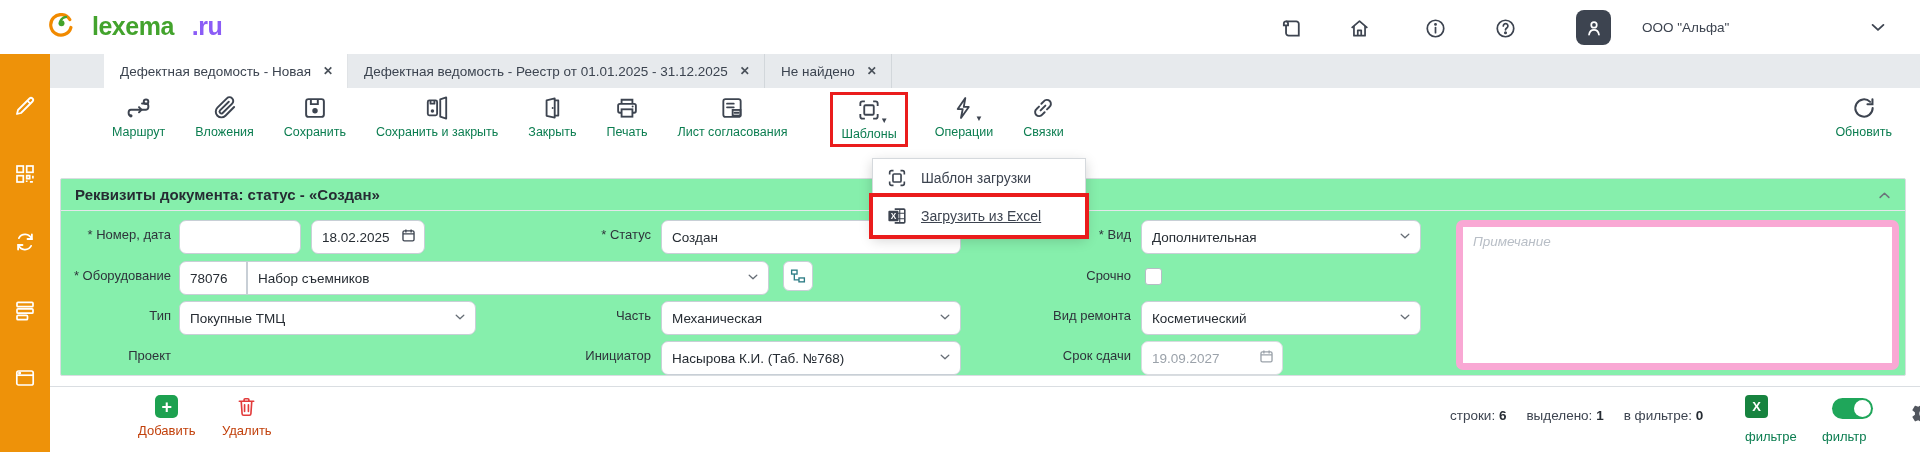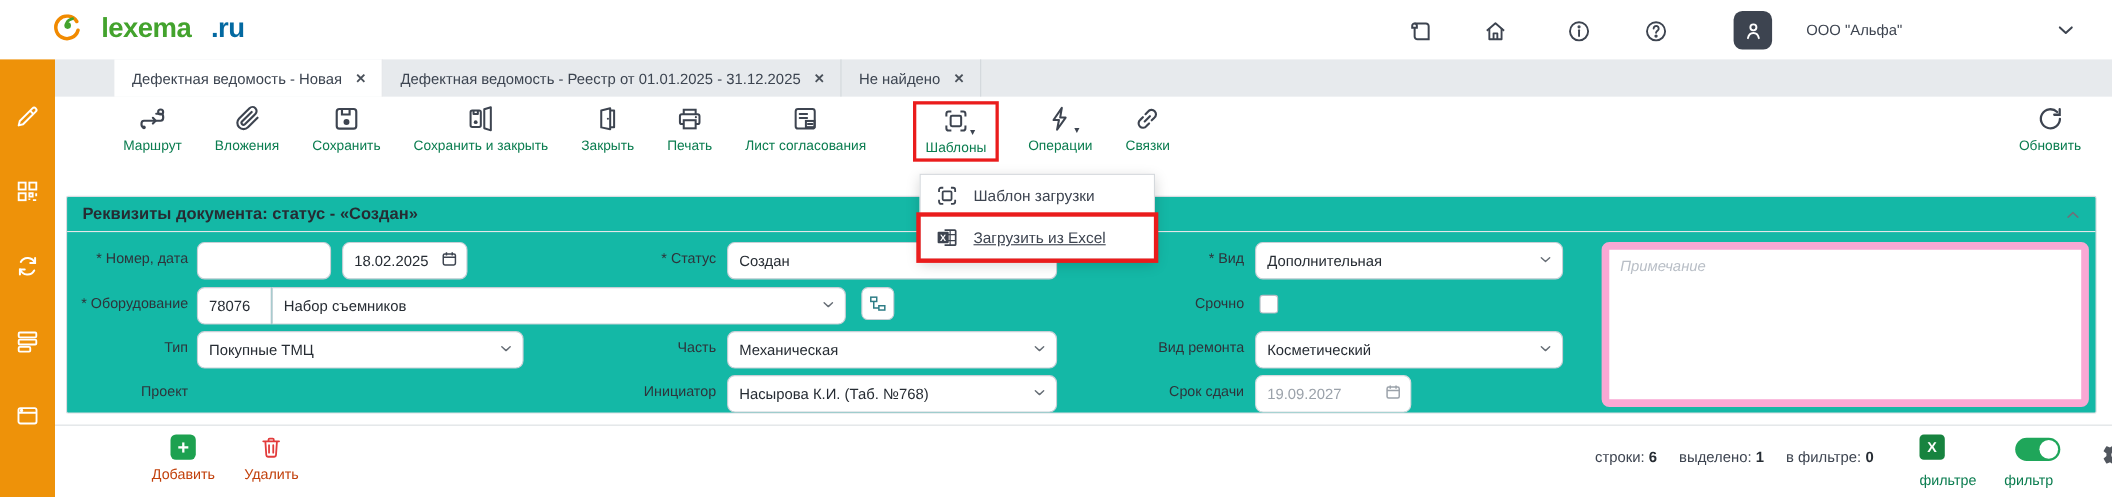--- a/index.html
+++ b/index.html
@@ -8,21 +8,21 @@
     width:1920px; height:452px; position:relative; overflow:hidden;
     background:#fff; font-family:"Liberation Sans", sans-serif; color:#2e343b;
   }
   .icon svg { display:block; }
 
   
   .app-header { position:absolute; left:0; top:0; width:1920px; height:54px; background:#fff; }
   .logo { position:absolute; left:46px; top:12px; display:flex; align-items:center; gap:18px; cursor:pointer; }
   .logo-text { font-size:25px; font-weight:bold; letter-spacing:-0.5px; }
   .logo-green { color:#43a32d; }
-  .logo-orange { color:#0369a1; }
+  .logo-orange { color:#8b5cf6; }
   .hicon { position:absolute; top:17px; color:#3d4450; cursor:pointer; }
   .avatar { position:absolute; left:1576px; top:10px; width:35px; height:35px; background:#3d4450; border-radius:8px;
             display:flex; align-items:center; justify-content:center; cursor:pointer; }
   .company { position:absolute; left:1642px; top:20px; font-size:13.5px; color:#3d4450; }
   .acct-chevron { position:absolute; left:1868px; top:17px; color:#3d4450; cursor:pointer; }
 
   
   .sidebar { position:absolute; left:0; top:54px; width:50px; height:398px; background:#ee9209;
              display:flex; flex-direction:column; align-items:center; padding-top:40px; gap:44px; }
   .sidebar .icon { color:#fff; cursor:pointer; }
@@ -39,29 +39,29 @@
   .toolbar { position:absolute; left:50px; top:88px; width:1870px; height:66px; background:#fff;
              display:flex; align-items:flex-start; padding:7px 0 0 62px; gap:30px; }
   .tbtn { display:flex; flex-direction:column; align-items:center; gap:4px; cursor:pointer; }
   .tbtn .icon { color:#3d4450; position:relative; }
   .tbtn .lbl { font-size:12.5px; color:#0b7d50; white-space:nowrap; }
   .caret { position:absolute; right:-6px; bottom:-2px; font-size:8px; color:#3d4450; }
   .annot { border:3px solid #ea1c1c; padding:2px 8px 3px; margin:-3px -3px 0 13px; }
   .refresh-btn { margin-left:auto; margin-right:28px; }
 
   
-  .menu { position:absolute; left:836px; top:158px; width:214px; background:#fff; z-index:30;
+  .menu { position:absolute; left:872px; top:158px; width:214px; background:#fff; z-index:30;
           border:1px solid #d5d9dd; box-shadow:0 4px 12px rgba(0,0,0,.18); }
   .menu-item { display:flex; align-items:center; gap:13px; height:38px; padding:0 13px; font-size:14px; color:#3d4450; cursor:pointer; }
   .menu-item .icon { color:#3d4450; }
   .menu-item.annot-outline { outline:4px solid #ea1c1c; }
   .menu-item.annot-outline .mi-label { text-decoration:underline; }
 
   
-  .panel { position:absolute; left:60px; top:178px; width:1846px; height:198px; background:#14b8a6;
+  .panel { position:absolute; left:60px; top:178px; width:1846px; height:198px; background:#86efac;
            border:1px solid #d9dde1; border-radius:2px; }
   .panel-head { height:32px; border-bottom:1px solid #e4e7ea; display:flex; align-items:center;
                 padding:0 14px; font-weight:bold; font-size:15px; color:#262c33; }
   .collapse { position:absolute; right:13px; top:9px; color:#6b737b; cursor:pointer; }
   .flbl { position:absolute; height:30px; line-height:30px; font-size:13px; color:#2e343b; text-align:right; }
   .fld { position:absolute; height:30px; border:1px solid #c8cfd6; border-radius:7px; background:#fff;
          font-size:13.5px; color:#262c33; display:flex; align-items:center; padding:16px 10px; cursor:text; }
   .fld.sel { cursor:pointer; padding-right:26px; }
   .sel-ch { position:absolute; right:8px; top:8px; color:#666d75; }
   .cal { position:absolute; right:7px; top:6px; color:#3d4450; }

